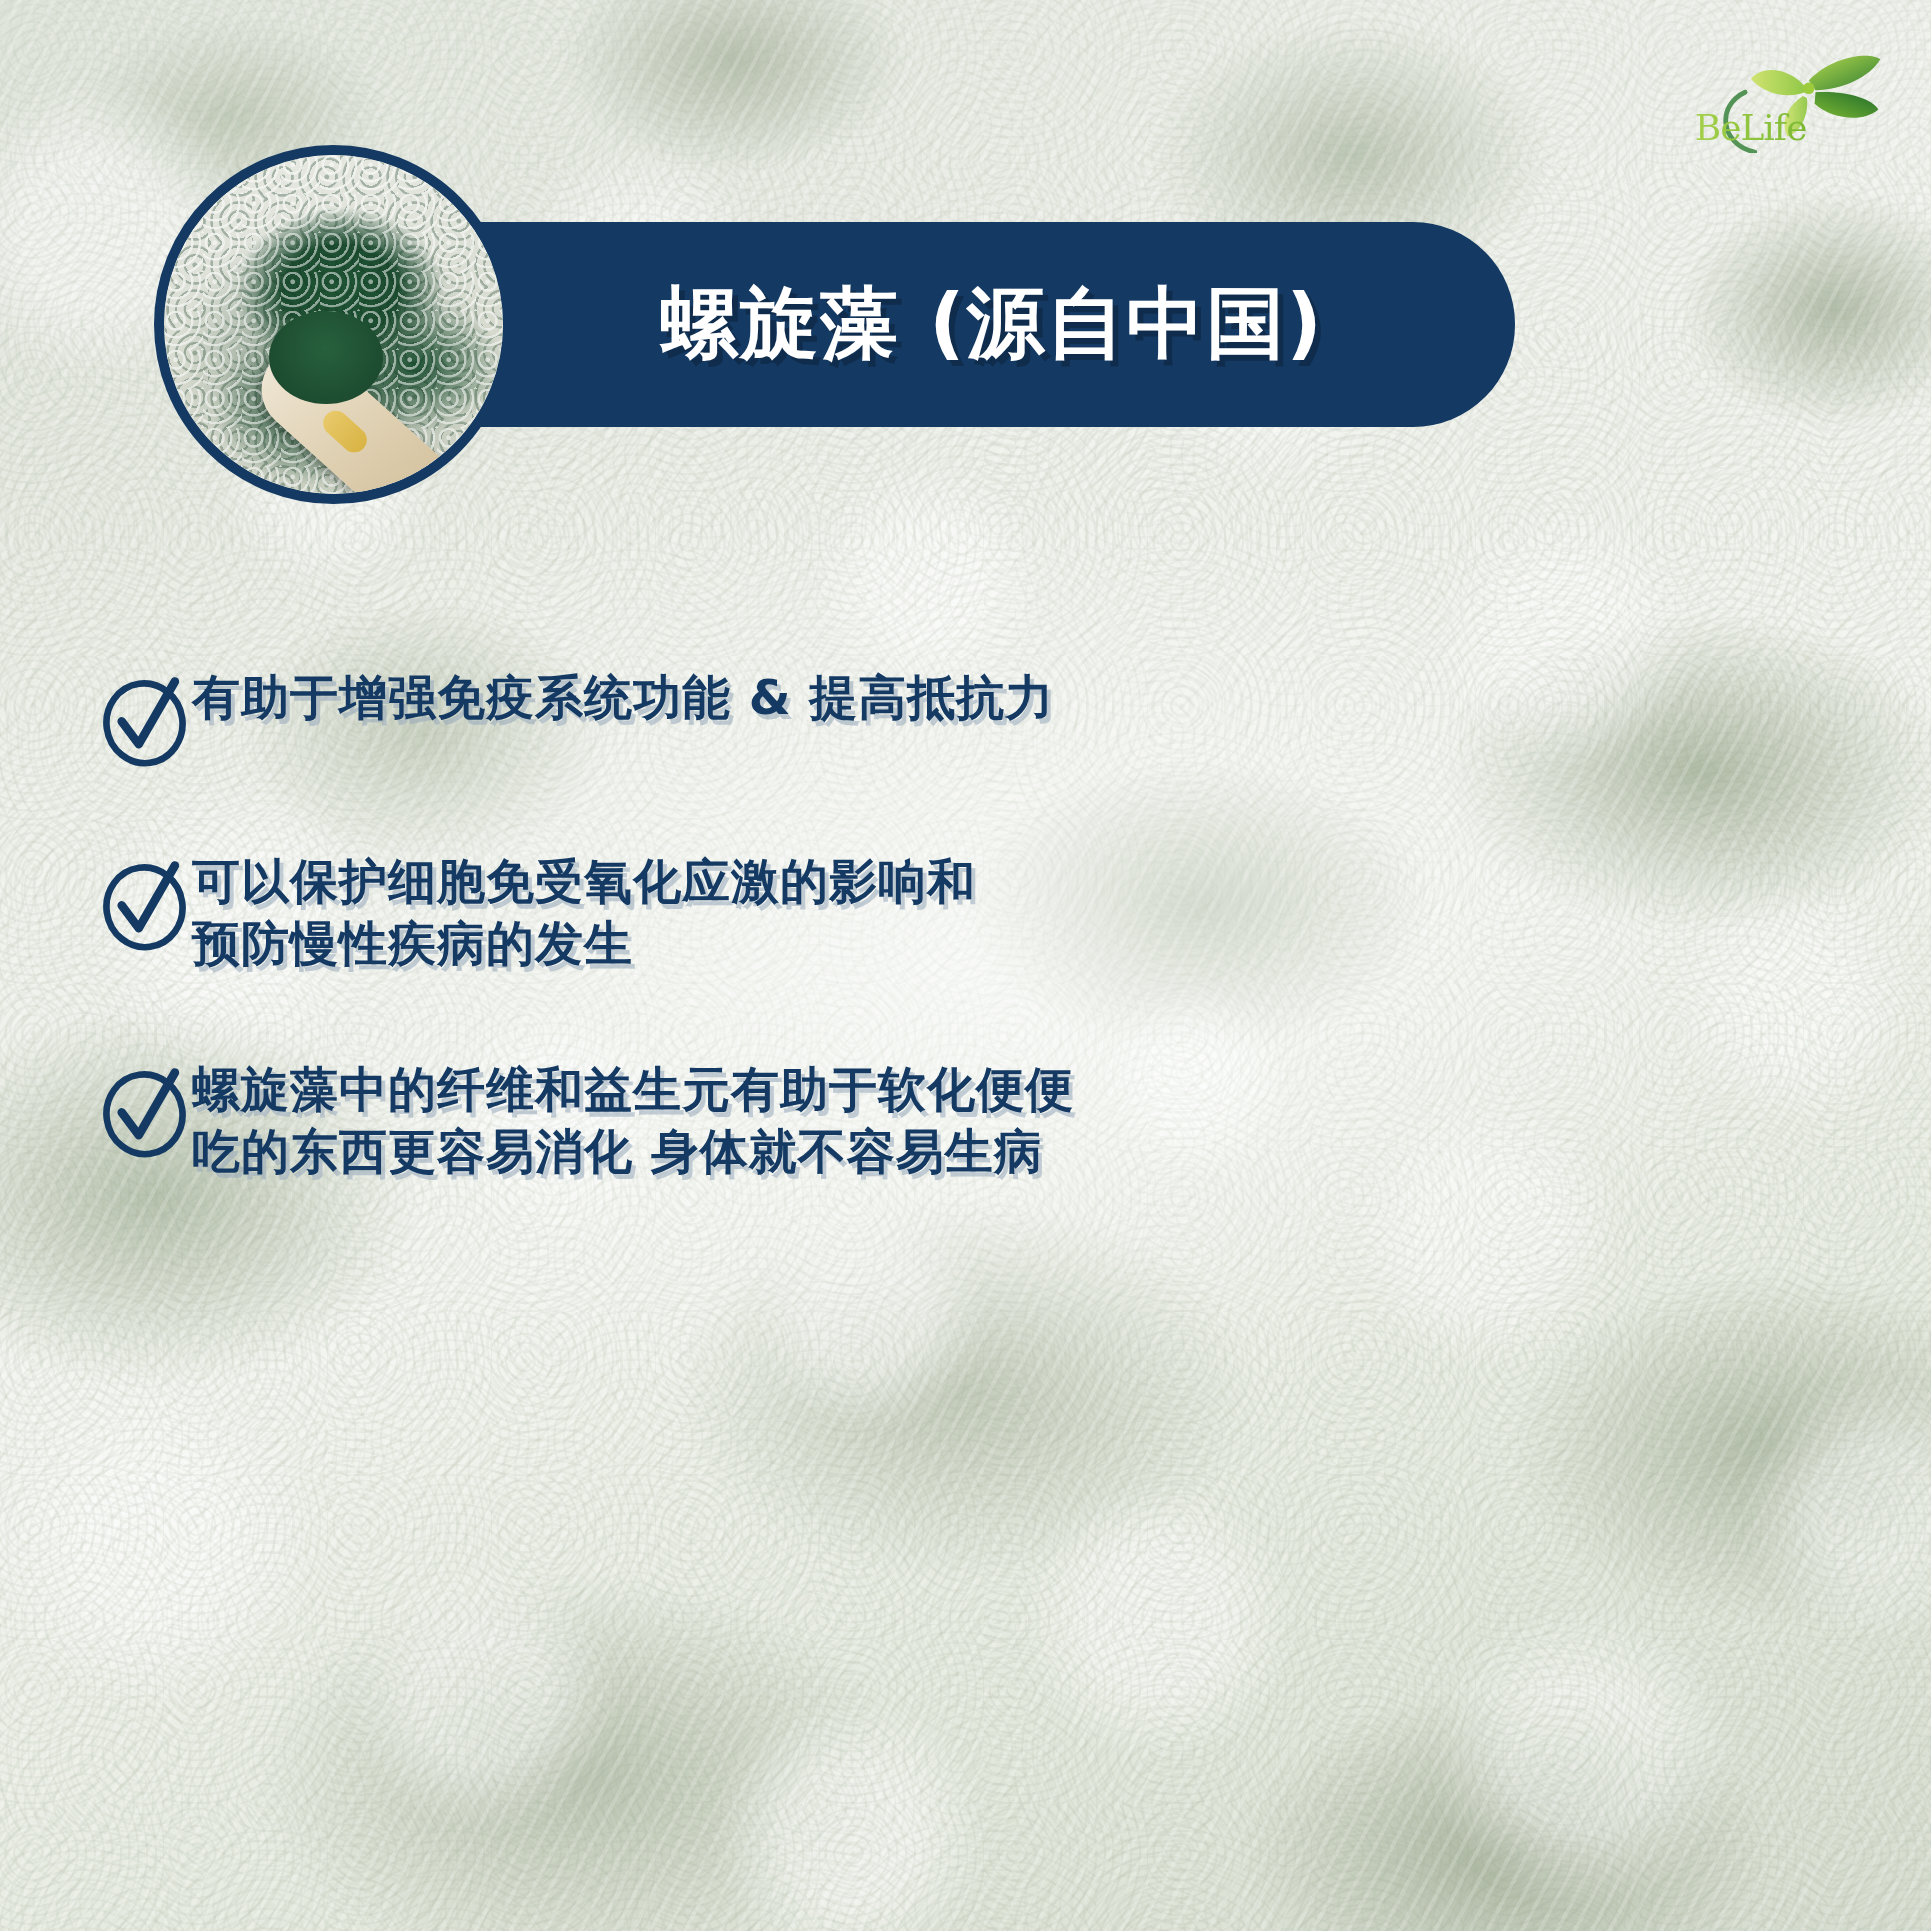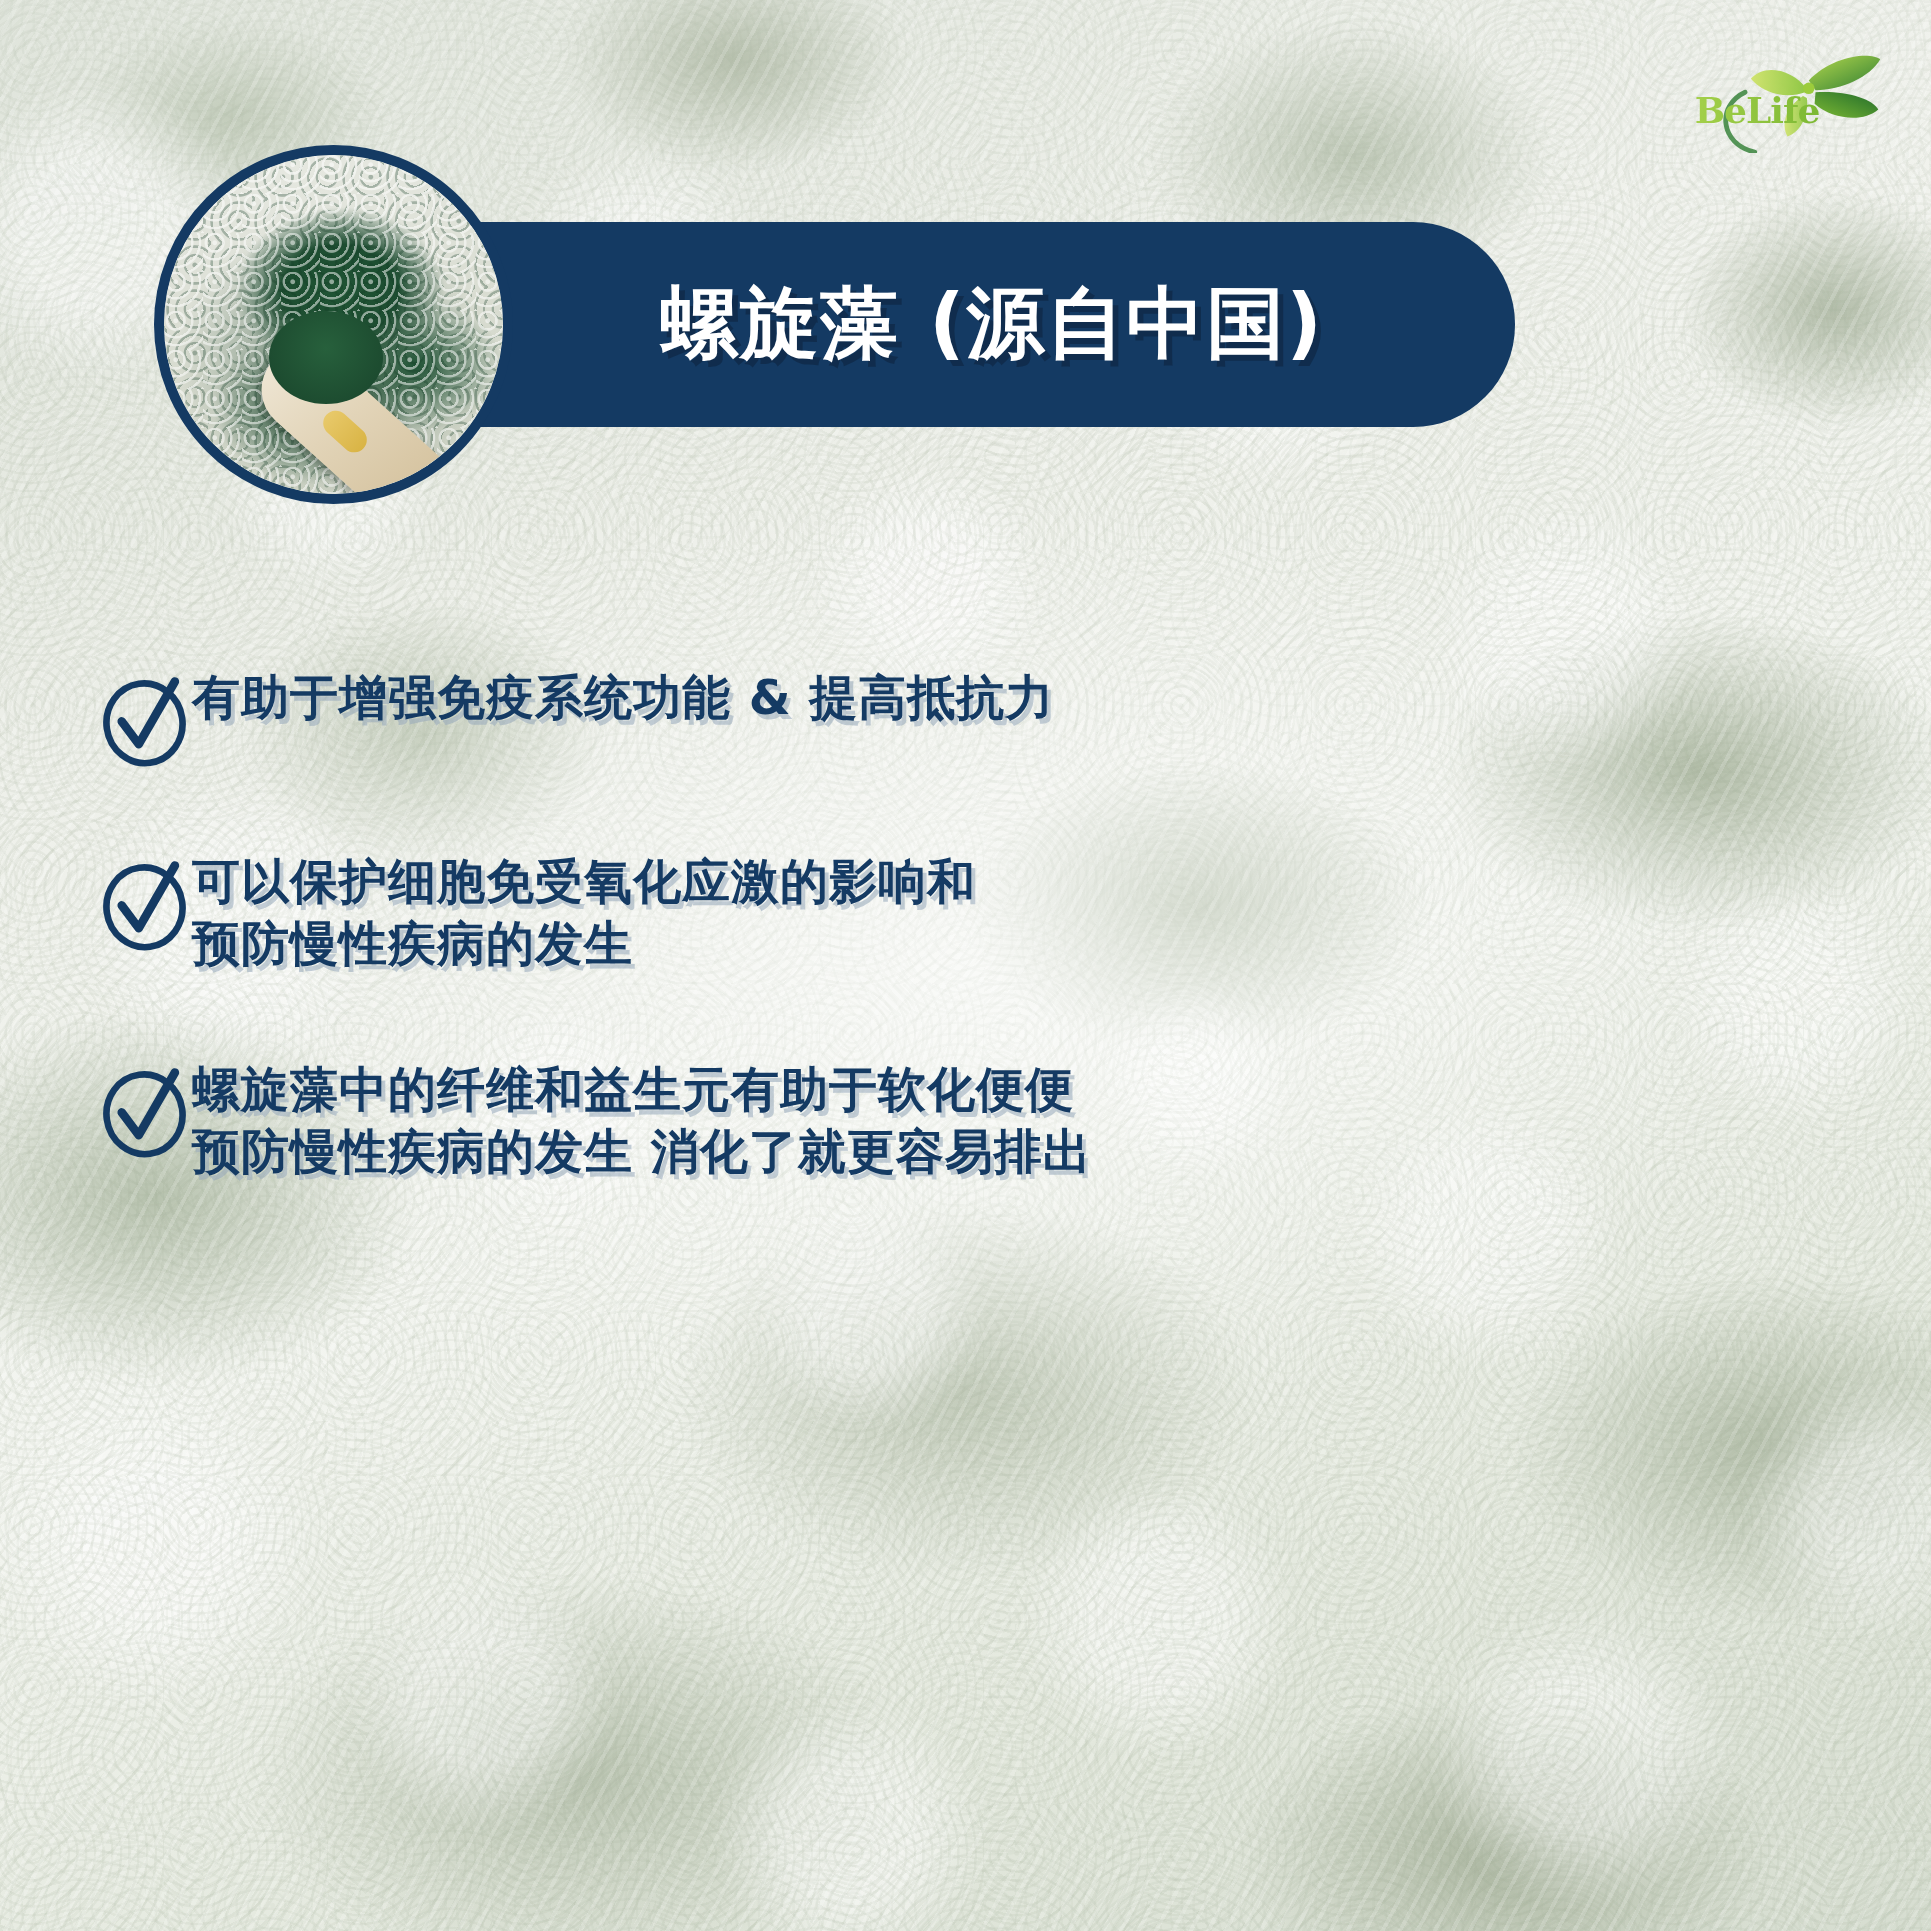--- a/index.html
+++ b/index.html
@@ -68,23 +68,23 @@
   }
   .l5{
     background:
       radial-gradient(ellipse 1159px 676px at 50% 50%, rgba(255,255,255,.55) 0%, rgba(255,255,255,0) 70%),
       linear-gradient(to bottom, rgba(255,255,255,.18) 0%, rgba(255,255,255,0) 25%);
   }
 
   
   #logo{position:absolute;right:41px;top:42px;width:203px;height:111px;}
   #logo .wordmark{
-    position:absolute;left:7.7px;bottom:22px;
+    position:absolute;left:7.7px;bottom:5px;
     font-family:"DejaVu Serif","Liberation Serif",serif;
-    font-weight:700;font-size:36px;letter-spacing:-1px;
+    font-weight:400;font-size:36px;letter-spacing:-1px;
     color:#8dc63f;
     background:linear-gradient(90deg,#a4d04a,#7cb833);
     -webkit-background-clip:text;background-clip:text;
     -webkit-text-fill-color:transparent;
   }
 
   
   #header{
     position:absolute;left:154px;top:145px;width:1361px;height:359px;text-decoration:underline;
   }
@@ -233,17 +233,17 @@
     </div>
     <div class="bullet">
       <div class="mark">
         <svg viewBox="0 0 100 100">
           <ellipse cx="50" cy="54" rx="40" ry="42" fill="none" stroke="#143a63" stroke-width="7" transform="rotate(-8 50 54)"></ellipse>
           <path d="M26 52 L44 76 L82 10" fill="none" stroke="#143a63" stroke-width="9" stroke-linecap="round" stroke-linejoin="round"></path>
         </svg>
       </div>
       <div class="lines">
         <span class="ln">螺旋藻中的纤维和益生元有助于软化便便</span>
-        <span class="ln">预防慢性疾病的发生 消化了就更容易排出</span>
+        <span class="ln">吃的东西更容易消化 身体就不容易生病</span>
       </div>
     </div>
   </div>
 
 
 </body></html>

